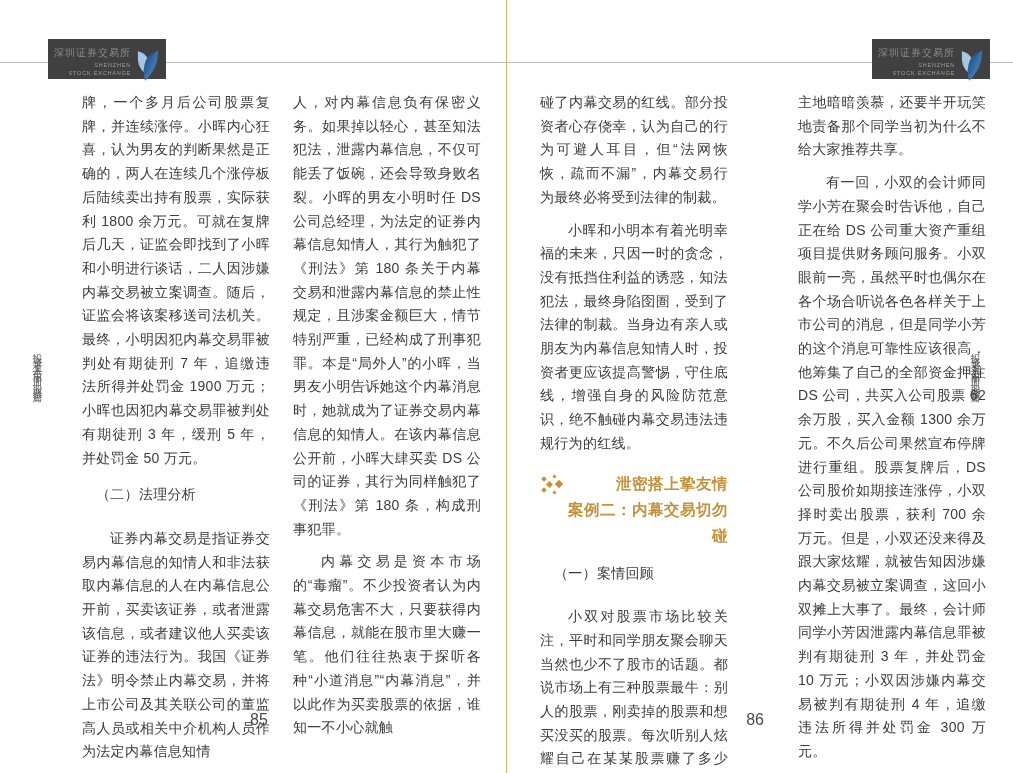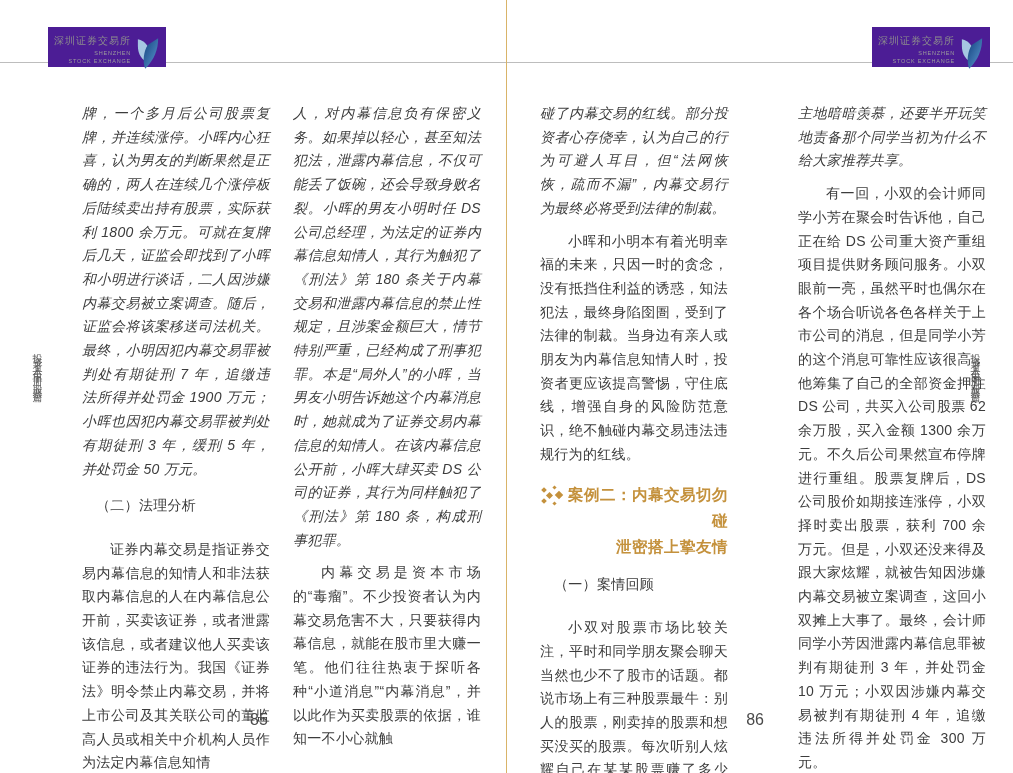--- a/index.html
+++ b/index.html
@@ -8,22 +8,22 @@
     width:1013px; height:773px; position:relative; overflow:hidden;
     font-family:"Liberation Sans", sans-serif;
   }
   .spread { position:absolute; inset:0; background:#ffffff; }
 
   
   .top-rule { position:absolute; top:62px; left:0; width:1013px; height:1px; background:#bdbdbd; }
   .center-divider { position:absolute; left:506px; top:0; width:1px; height:773px; background:#d9b469; }
 
   
-  .logo { position:absolute; top:27px; display:flex; align-items:flex-end; gap:5px;
-          background:#4c1d95; padding:0 6px 0 6px; height:40px;justify-content:space-between; }
+  .logo { position:absolute; top:39px; display:flex; align-items:flex-end; gap:5px;
+          background:#404040; padding:0 6px 0 6px; height:40px;justify-content:space-between; }
   .logo-left { left:48px; }
   .logo-right { left:872px; }
   .logo-text { display:flex; flex-direction:column; align-items:flex-end; padding-bottom:2px; }
   .logo-cn { font-size:10px; color:#8d8d8d; letter-spacing:1px; white-space:nowrap; }
   .logo-en { font-size:5.5px; color:#9c9c9c; letter-spacing:0.8px; line-height:1.35;
              text-align:right; margin-top:2px; white-space:nowrap; }
   .logo-mark { display:block; margin-bottom:-3px; }
 
   
   .vtext { position:absolute; top:345px; height:200px; writing-mode:vertical-rl;
@@ -34,21 +34,21 @@
   
   .col { position:absolute; top:90px; width:188px; color:#3c3c3c;
          font-size:14px; line-height:23.7px; letter-spacing:0.3px;
          text-align:justify; }
   .col1 { left:82px; }
   .col2 { left:293px; }
   .col3 { left:540px; }
   .col4 { left:798px; }
 
   .col p.para      { text-indent:2em; margin-top:20px; }
-  .col p.para-cont { text-indent:0;   margin-top:12px;font-style:italic;  }
+  .col p.para-cont { text-indent:0;   margin-top:1px;  }
   .col p.para-cont + p.para { margin-top:9px; }
   .col p.heading   { text-indent:1em; margin:13px 0; }
 
   
   .case-title { display:flex; align-items:flex-start; margin:15px 0 12px;
                 color:#c4913c; font-weight:bold; font-size:15.5px; line-height:26px; }
   .case-title .case-icon-wrap { flex:0 0 auto; margin-top:3px; }
   .case-lines { flex:1; text-align:right; letter-spacing:0.5px; }
 
   
@@ -121,22 +121,22 @@
         <rect x="2" y="3" width="4" height="4" transform="rotate(45 4 5)"></rect>
         <rect x="7" y="8" width="5" height="5" transform="rotate(45 9.5 10.5)"></rect>
         <rect x="2" y="14" width="4" height="4" transform="rotate(45 4 16)"></rect>
         <rect x="13" y="1" width="3" height="3" transform="rotate(45 14.5 2.5)"></rect>
         <rect x="16" y="7" width="6" height="6" transform="rotate(45 19 10)"></rect>
         <rect x="13" y="17" width="3" height="3" transform="rotate(45 14.5 18.5)"></rect>
       </g>
     </svg>
   </span>
 <div class="case-lines">
+          <div>泄密搭上挚友情</div>
           <div>案例二：内幕交易切勿碰</div>
-          <div>泄密搭上挚友情</div>
         </div>
       </div>
       <p class="heading">（一）案情回顾</p>
       <p class="para">小双对股票市场比较关注，平时和同学朋友聚会聊天当然也少不了股市的话题。都说市场上有三种股票最牛：别人的股票，刚卖掉的股票和想买没买的股票。每次听别人炫耀自己在某某股票赚了多少钱，小双都不由自</p>
     </div>
   <div class="col col4">
       <p class="para-cont">主地暗暗羡慕，还要半开玩笑地责备那个同学当初为什么不给大家推荐共享。</p>
       <p class="para">有一回，小双的会计师同学小芳在聚会时告诉他，自己正在给 DS 公司重大资产重组项目提供财务顾问服务。小双眼前一亮，虽然平时也偶尔在各个场合听说各色各样关于上市公司的消息，但是同学小芳的这个消息可靠性应该很高，他筹集了自己的全部资金押注 DS 公司，共买入公司股票 62 余万股，买入金额 1300 余万元。不久后公司果然宣布停牌进行重组。股票复牌后，DS 公司股价如期接连涨停，小双择时卖出股票，获利 700 余万元。但是，小双还没来得及跟大家炫耀，就被告知因涉嫌内幕交易被立案调查，这回小双摊上大事了。最终，会计师同学小芳因泄露内幕信息罪被判有期徒刑 3 年，并处罚金 10 万元；小双因涉嫌内幕交易被判有期徒刑 4 年，追缴违法所得并处罚金 300 万元。</p>
     </div>
 

